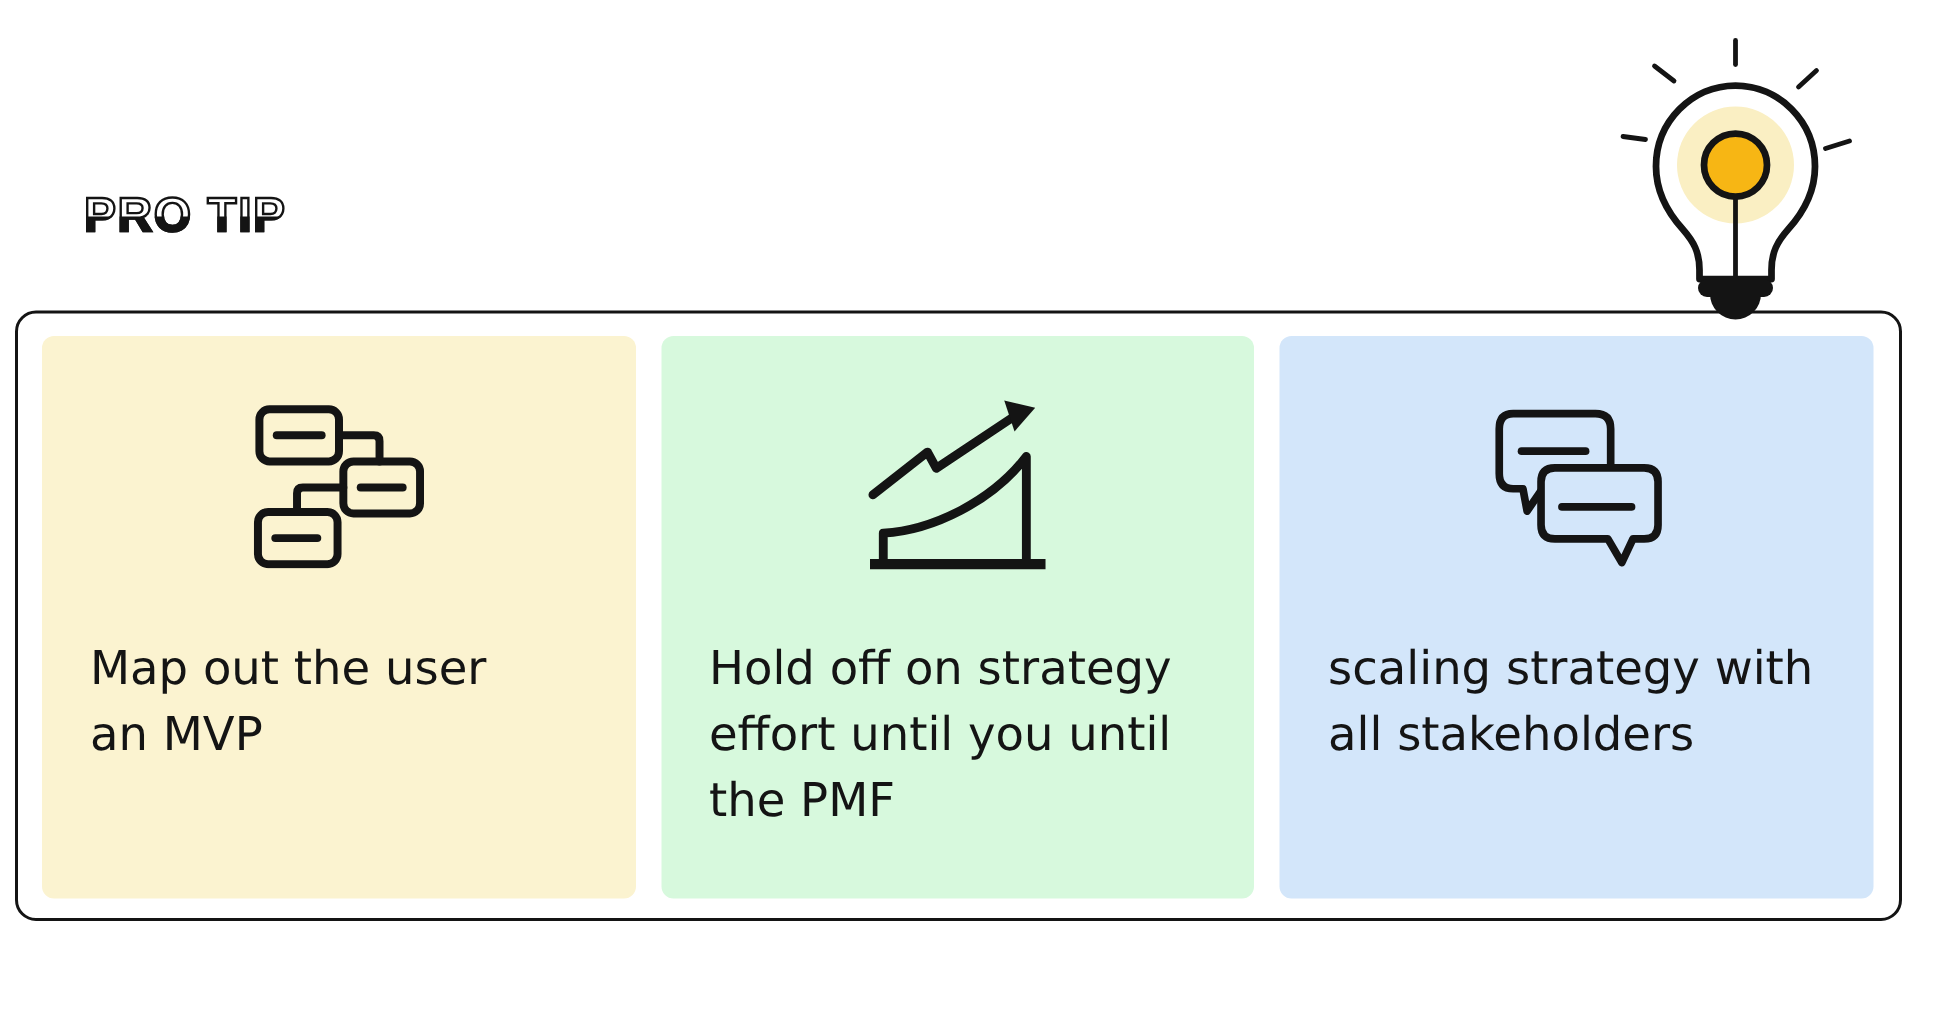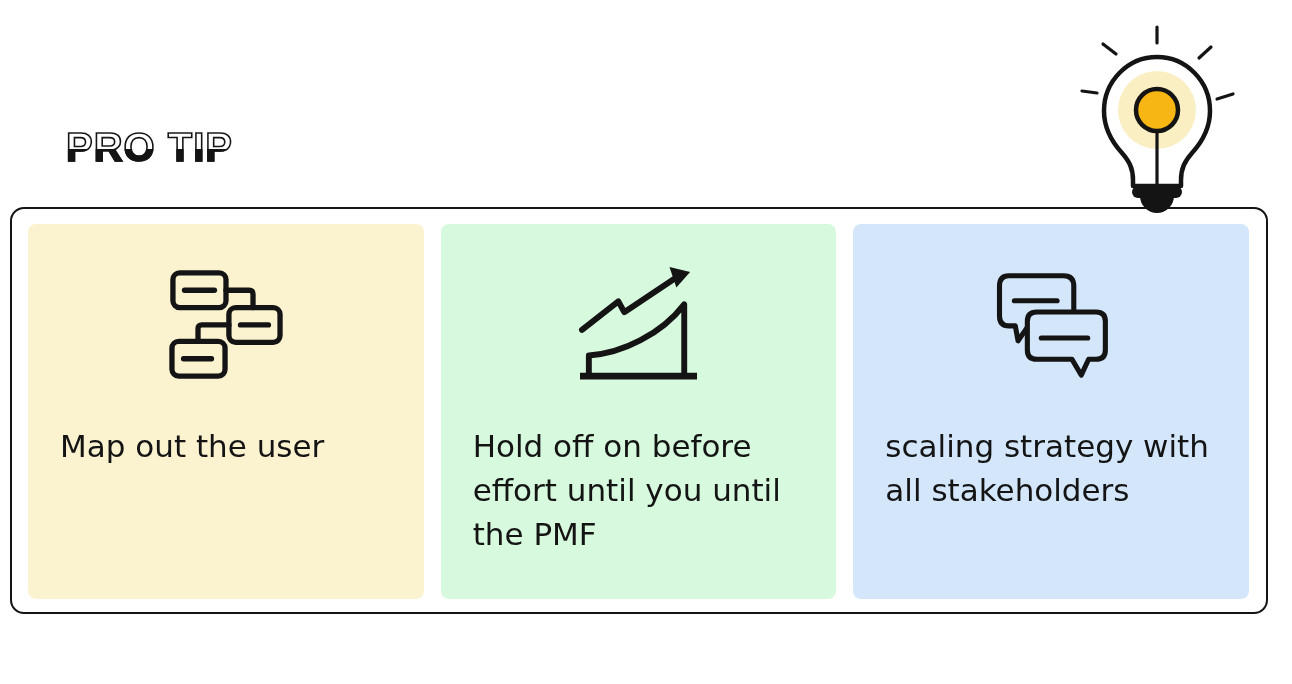--- a/index.html
+++ b/index.html
@@ -8,23 +8,23 @@
     background:#fff;
     font-family:"DejaVu Sans","Liberation Sans",sans-serif;
     color:#141414;
     position:relative;
     overflow:hidden;
   }
   .stage{position:absolute;inset:0;}
 
   
   .pro-tip{
-    position:absolute;left:66px;top:127px;margin:0;
+    position:absolute;left:56px;top:127px;margin:0;
     font-family:"Liberation Sans",sans-serif;
-    font-weight:800;font-size:40px;line-height:1;
+    font-weight:800;font-size:32px;line-height:1;
     letter-spacing:1px;color:var(--ink,#141414);
   }
   @supports ((-webkit-background-clip: text)){
     .pro-tip{
       background:linear-gradient(to bottom, rgba(0,0,0,0) 54%, var(--ink,#141414) 54%);
       -webkit-background-clip:text;background-clip:text;
       color:transparent;
       -webkit-text-stroke:1.6px var(--ink,#141414);
     }
   }
@@ -92,34 +92,35 @@
           <path d="M60 22 H84 Q88 22 88 26 V40"></path>
           <rect x="63" y="40" width="53" height="36" rx="7"></rect>
           <line x1="75" y1="58" x2="104" y2="58"></line>
           <path d="M63 58 H35 Q31 58 31 62 V75"></path>
           <rect x="4" y="75" width="55" height="36" rx="7"></rect>
           <line x1="16" y1="93" x2="45" y2="93"></line>
         </svg>
       </div>
       <div class="card-text">
         <div class="line">Map out the user</div>
+        <div class="line">an MVP</div>
       </div>
     </div>
 
     <div class="card" style="--card-bg: #D7F9DD;">
       <div class="icon-wrap">
         <svg width="122" height="118" viewBox="0 0 124 120" fill="none" stroke="var(--ink,#141414)" stroke-width="6" stroke-linecap="round" stroke-linejoin="round" aria-hidden="true">
           <path d="M11 112 V92 C45 90 85 70 108 40 V112"></path>
           <path d="M2 113 H121" stroke-width="7" stroke-linecap="butt"></path>
           <path d="M4 66 L41 37 L47 48 L98 14"></path>
           <polygon points="93,2 114,7 100,23" fill="var(--ink,#141414)" stroke="none"></polygon>
         </svg>
       </div>
       <div class="card-text">
-        <div class="line">Hold off on before</div>
+        <div class="line">Hold off on strategy</div>
         <div class="line">effort until you until</div>
         <div class="line">the PMF</div>
       </div>
     </div>
 
     <div class="card" style="--card-bg: #D3E6FA;">
       <div class="icon-wrap">
         <svg width="117" height="110" viewBox="0 0 126 118" fill="none" stroke="var(--ink,#141414)" stroke-width="5.5" stroke-linecap="round" stroke-linejoin="round" aria-hidden="true">
           <path d="M17 7 H76 Q87 7 87 18 V50 Q87 61 76 61 H38 L27 77 L24 61 H17 Q7 61 7 50 V18 Q7 7 17 7 Z"></path>
           <line x1="23" y1="34" x2="69" y2="34"></line>

